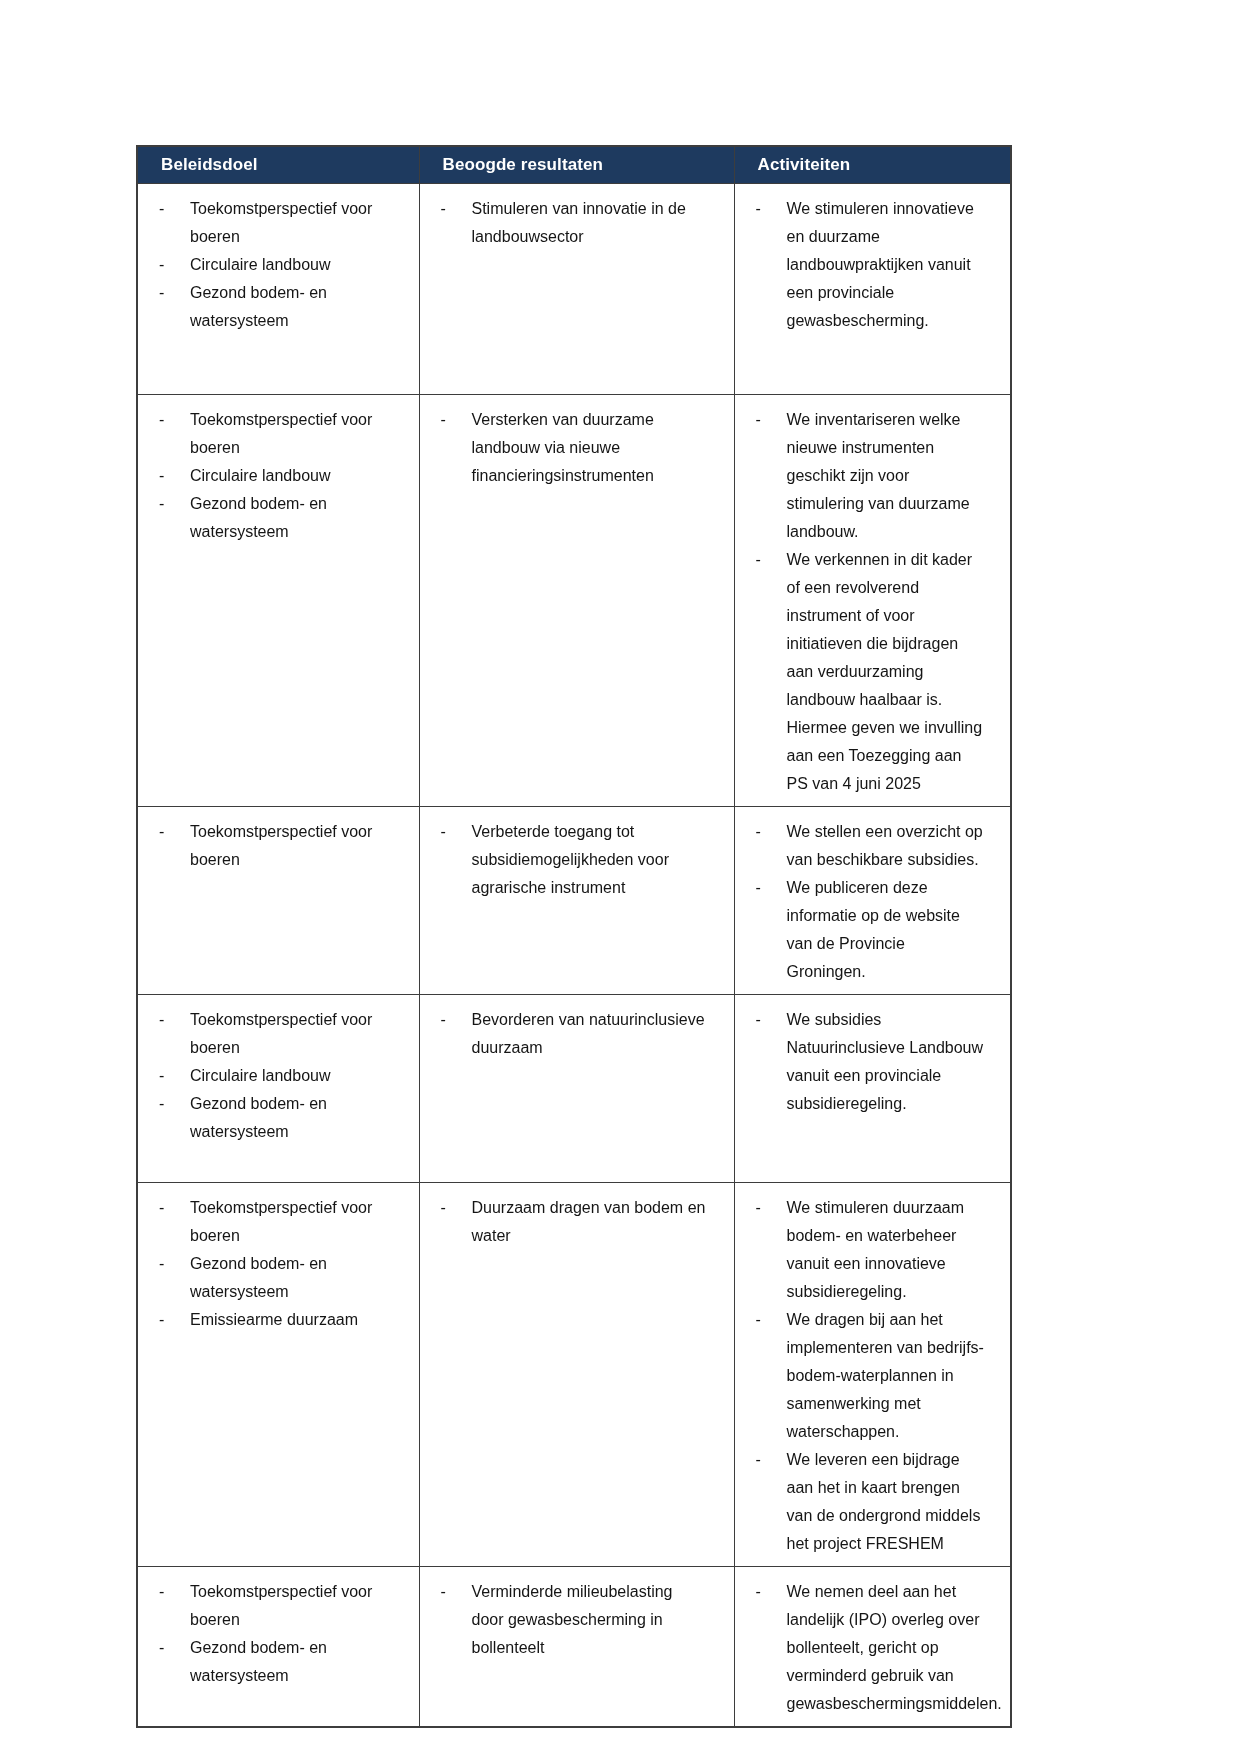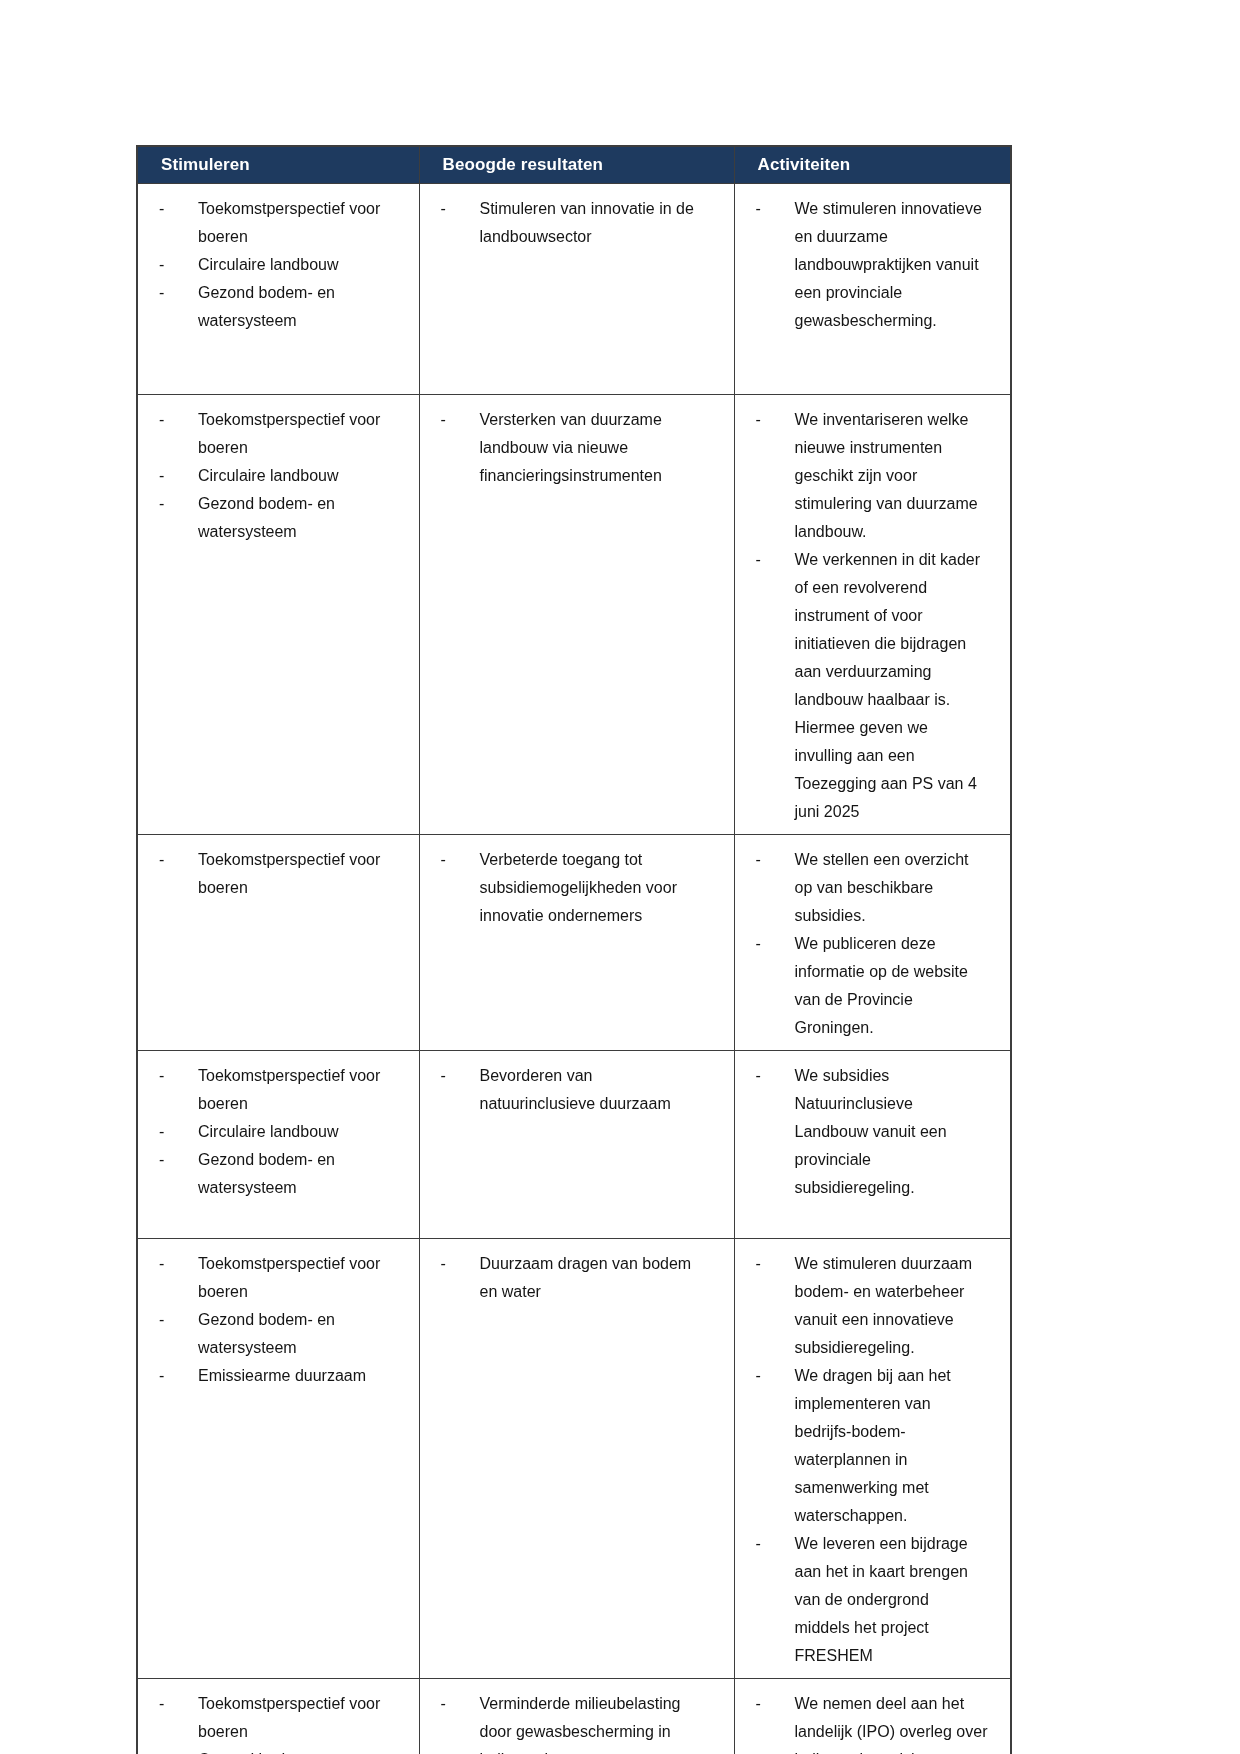--- a/index.html
+++ b/index.html
@@ -44,35 +44,35 @@
     padding: 11px 26px 8px 21px;
     font-size: 16px;
     line-height: 28px;
     color: #151515;
   }
   .bullet-item { display: flex; }
   .dash {
     flex: none;
     width: 31px;
   }
-  .bullet-text { flex: 1; margin-left: 8px; }
+  .bullet-text { flex: 1; }
 </style>
 </head>
 <body>
 
 <div class="page">
   <table class="policy-table">
     <colgroup>
       <col style="width:282px">
       <col style="width:315px">
       <col style="width:277px">
     </colgroup>
     <thead>
       <tr>
-        <th>Stimuleren</th>
+        <th>Beleidsdoel</th>
         <th>Beoogde resultaten</th>
         <th>Activiteiten</th>
       </tr>
     </thead>
     <tbody>
         <tr style="height: 211px;">
           <td>
             <div class="bullet-item">
               <span class="dash">-</span>
               <span class="bullet-text">Toekomstperspectief voor boeren</span>
@@ -134,21 +134,21 @@
         <tr style="height: 159px;">
           <td>
             <div class="bullet-item">
               <span class="dash">-</span>
               <span class="bullet-text">Toekomstperspectief voor boeren</span>
             </div>
           </td>
           <td>
             <div class="bullet-item">
               <span class="dash">-</span>
-              <span class="bullet-text">Verbeterde toegang tot subsidiemogelijkheden voor innovatie ondernemers</span>
+              <span class="bullet-text">Verbeterde toegang tot subsidiemogelijkheden voor agrarische instrument</span>
             </div>
           </td>
           <td>
             <div class="bullet-item">
               <span class="dash">-</span>
               <span class="bullet-text">We stellen een overzicht op van beschikbare subsidies.</span>
             </div>
             <div class="bullet-item">
               <span class="dash">-</span>
               <span class="bullet-text">We publiceren deze informatie op de website van de Provincie Groningen.</span>

